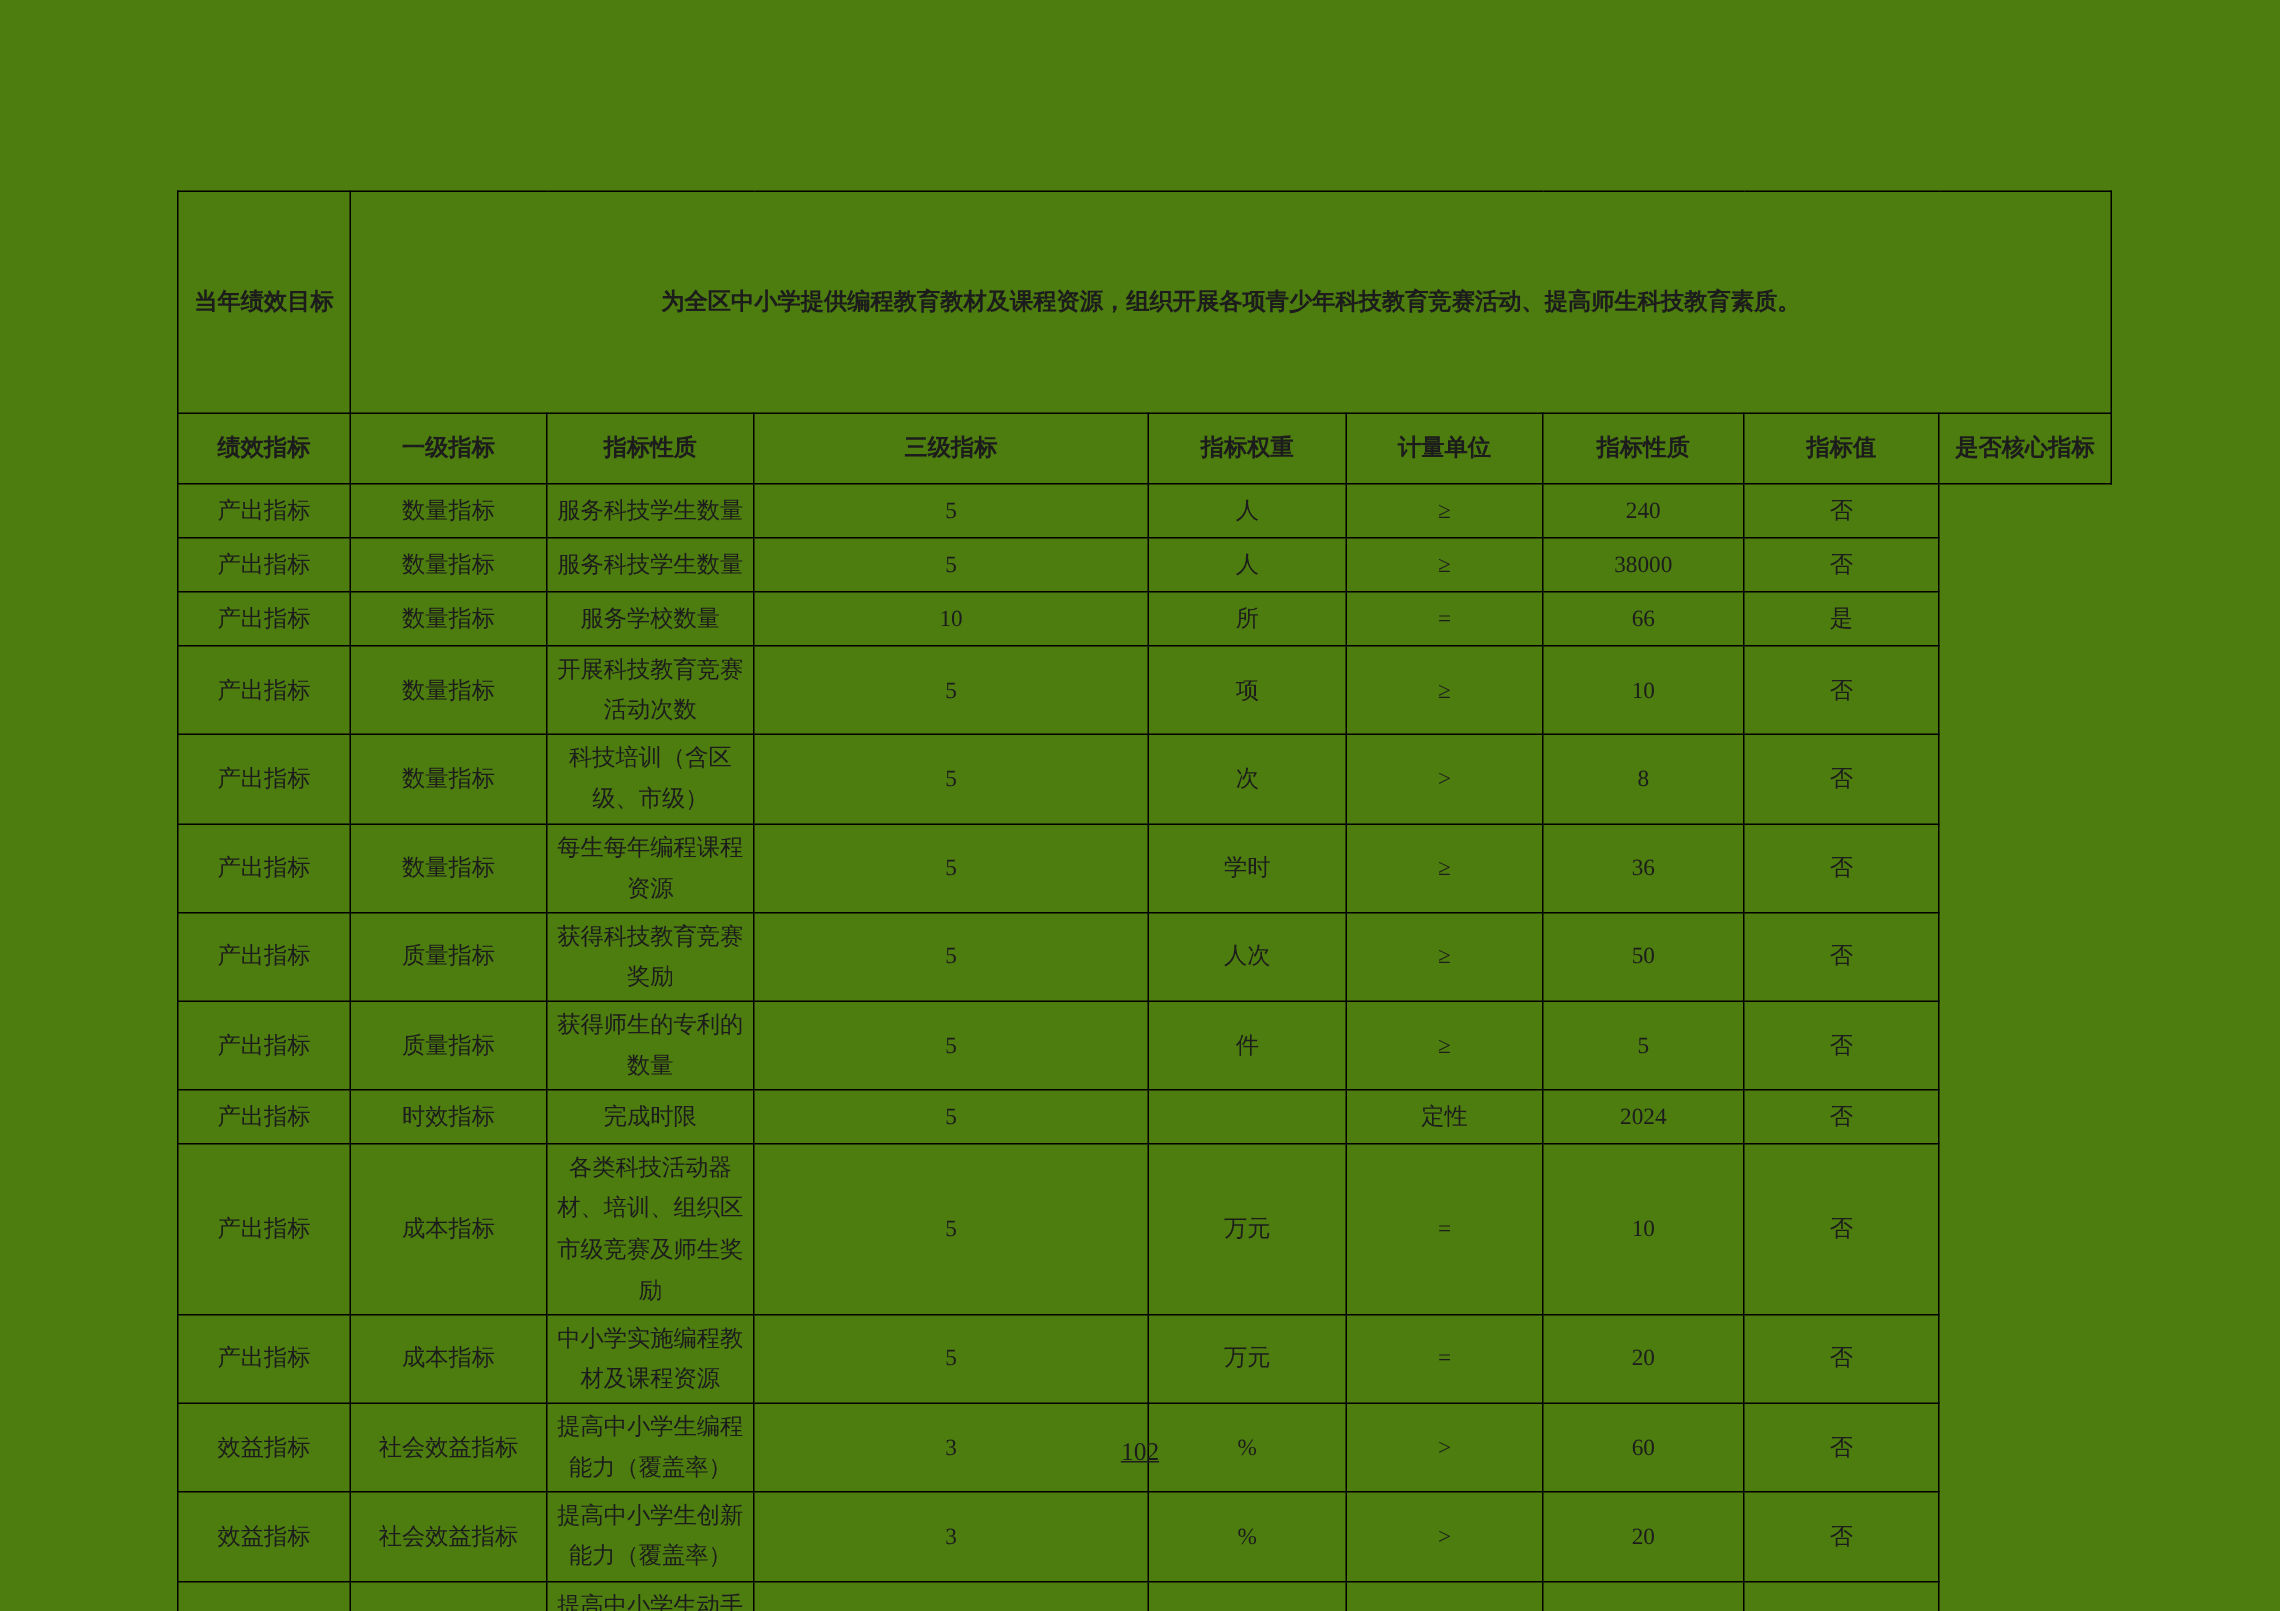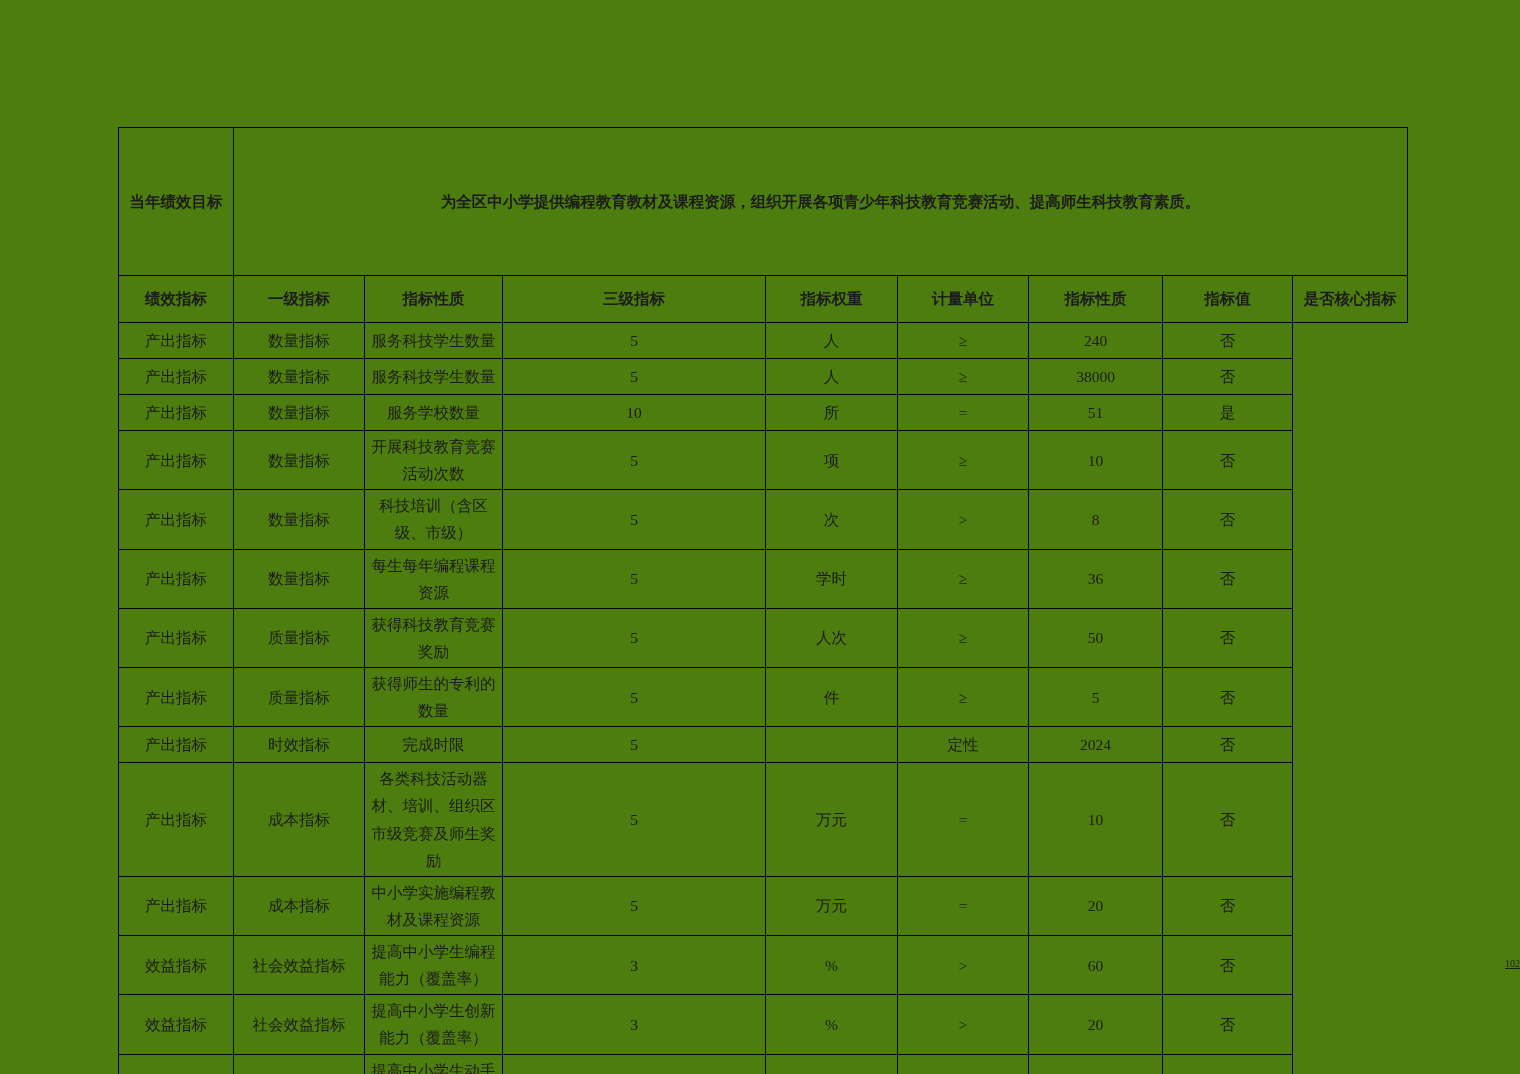--- a/index.html
+++ b/index.html
@@ -52,22 +52,22 @@
   td.col-left {
     text-align: left;
     padding-left: 13px;
     padding-right: 8px;
   }
   .page-number {
     position: absolute;
     top: 958px;
     left: 0;
     width: 100%;
-    text-align: right;
-    font-size: 10px;
+    text-align: center;
+    font-size: 17px;
     text-decoration: underline;
   }
 </style>
 </head>
 <body>
 
 <div class="page">
   <table class="perf-table">
     <colgroup>
       <col style="width:115px">
@@ -118,21 +118,21 @@
           <td>38000</td>
           <td>否</td>
         </tr>
         <tr style="height: 36px;">
           <td>产出指标</td>
           <td>数量指标</td>
           <td class="col-left">服务学校数量</td>
           <td>10</td>
           <td>所</td>
           <td>=</td>
-          <td>51</td>
+          <td>66</td>
           <td>是</td>
         </tr>
         <tr style="height: 36px;">
           <td>产出指标</td>
           <td>数量指标</td>
           <td class="col-left">开展科技教育竞赛活动次数</td>
           <td>5</td>
           <td>项</td>
           <td>≥</td>
           <td>10</td>

